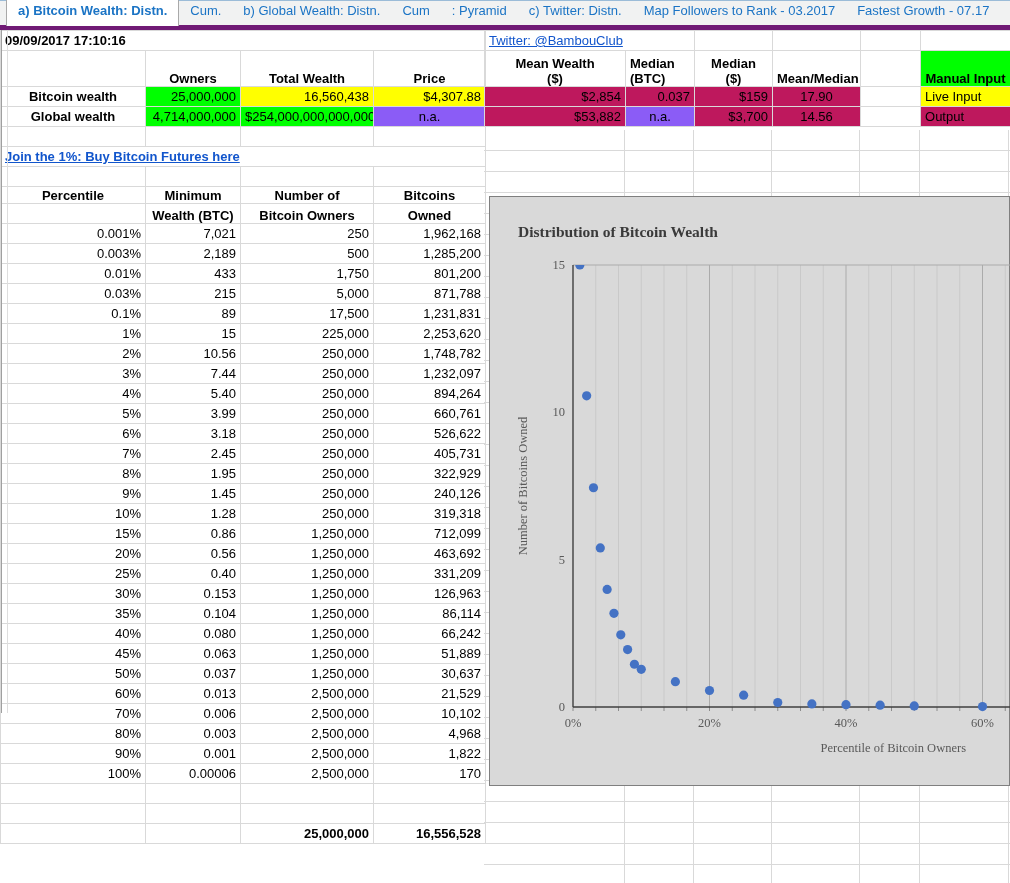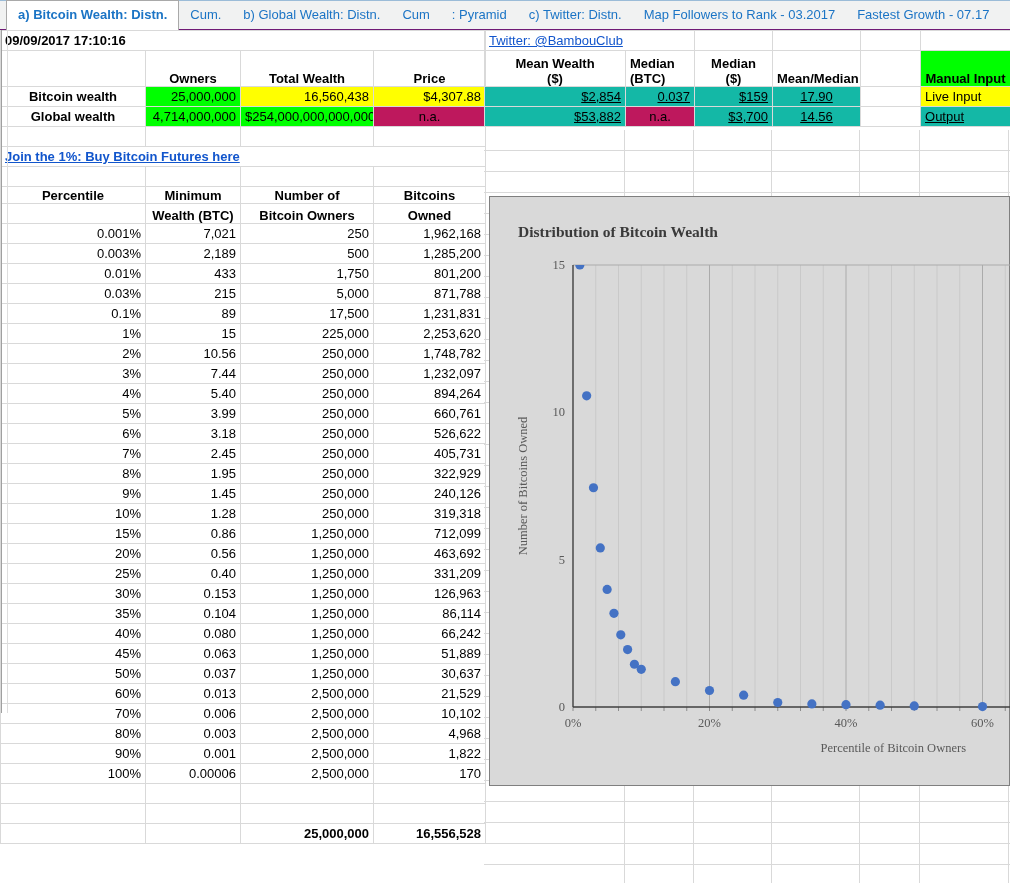--- a/index.html
+++ b/index.html
@@ -1,42 +1,42 @@
 <!DOCTYPE html>
 <html><head>
 <meta charset="utf-8">
 <style>
   html,body{margin:0;padding:0;background:#fff;}
   .app{position:relative;width:1010px;height:883px;overflow:hidden;background:#fff;
        font-family:"Liberation Sans",sans-serif;font-size:13px;color:#000;}
   
   .tabbar{position:absolute;left:0;top:0;width:1010px;height:30px;background:#f1f2f2;
-          border-top:1px solid #9bbcd8;border-bottom:1px solid #701a75;box-sizing:border-box;
+          border-top:1px solid #9bbcd8;border-bottom:5px solid #701a75;box-sizing:border-box;
           display:flex;align-items:flex-end;padding-left:6px;}
   .tab{height:28px;line-height:27px;padding:0 11px;color:#1b74c5;white-space:nowrap;cursor:pointer;}
   .tab.active{background:#fff;border:1px solid #a9a9a9;border-bottom:none;font-weight:bold;
               margin-bottom:-1px;height:29px;}
   
   .sheet{position:absolute;left:0;top:30px;width:1010px;height:683px;background:#fff;}
   table.tbl{border-collapse:collapse;table-layout:fixed;}
   .tbl td{border:1px solid #d9d9d9;padding:0 4px;overflow:hidden;white-space:nowrap;
           vertical-align:middle;height:20px;box-sizing:border-box;}
   .left-tbl{position:absolute;left:0;top:0;width:485px;}
   .right-tbl{position:absolute;left:484px;top:0;width:526px;z-index:2;border-radius:13px;}
   td.h37{height:36px;}
   td.h18{height:17px;}
   .bold{font-weight:bold;}
   .num{text-align:right;padding-right:8px;}
   .ctr{text-align:center;}
   .rowlabel{text-align:center;font-weight:bold;}
   .hdr td{font-weight:bold;text-align:center;vertical-align:bottom;}
   .bg-green{background:#00ff00;}
   .bg-yellow{background:#ffff00;}
-  .bg-cyan{background:#14b8a6;text-decoration:underline;}
-  .bg-gray{background:#be185d;text-align:center;}
+  .bg-cyan{background:#be185d;}
+  .bg-gray{background:#8b5cf6;text-align:center;}
   .clipleft{text-align:left;padding-left:2px;}
   a.sheet-link{color:#1155cc;text-decoration:underline;cursor:pointer;}
   .promo{font-weight:bold;}
   .ts-cell{font-weight:bold;padding-left:6px;}
   .legend-cell{vertical-align:bottom;padding-left:3px;}
   
   #right-grid{position:absolute;left:484px;top:100px;width:526px;height:753px;z-index:0;
     background-image:repeating-linear-gradient(to bottom,transparent 0,transparent 20px,#d9d9d9 20px,#d9d9d9 21px);}
   .vline{position:absolute;top:0;bottom:0;width:1px;background:#d9d9d9;}
   .left-edge{position:absolute;left:1px;top:0;bottom:0;width:1px;background:#a0a0a0;z-index:4;}

